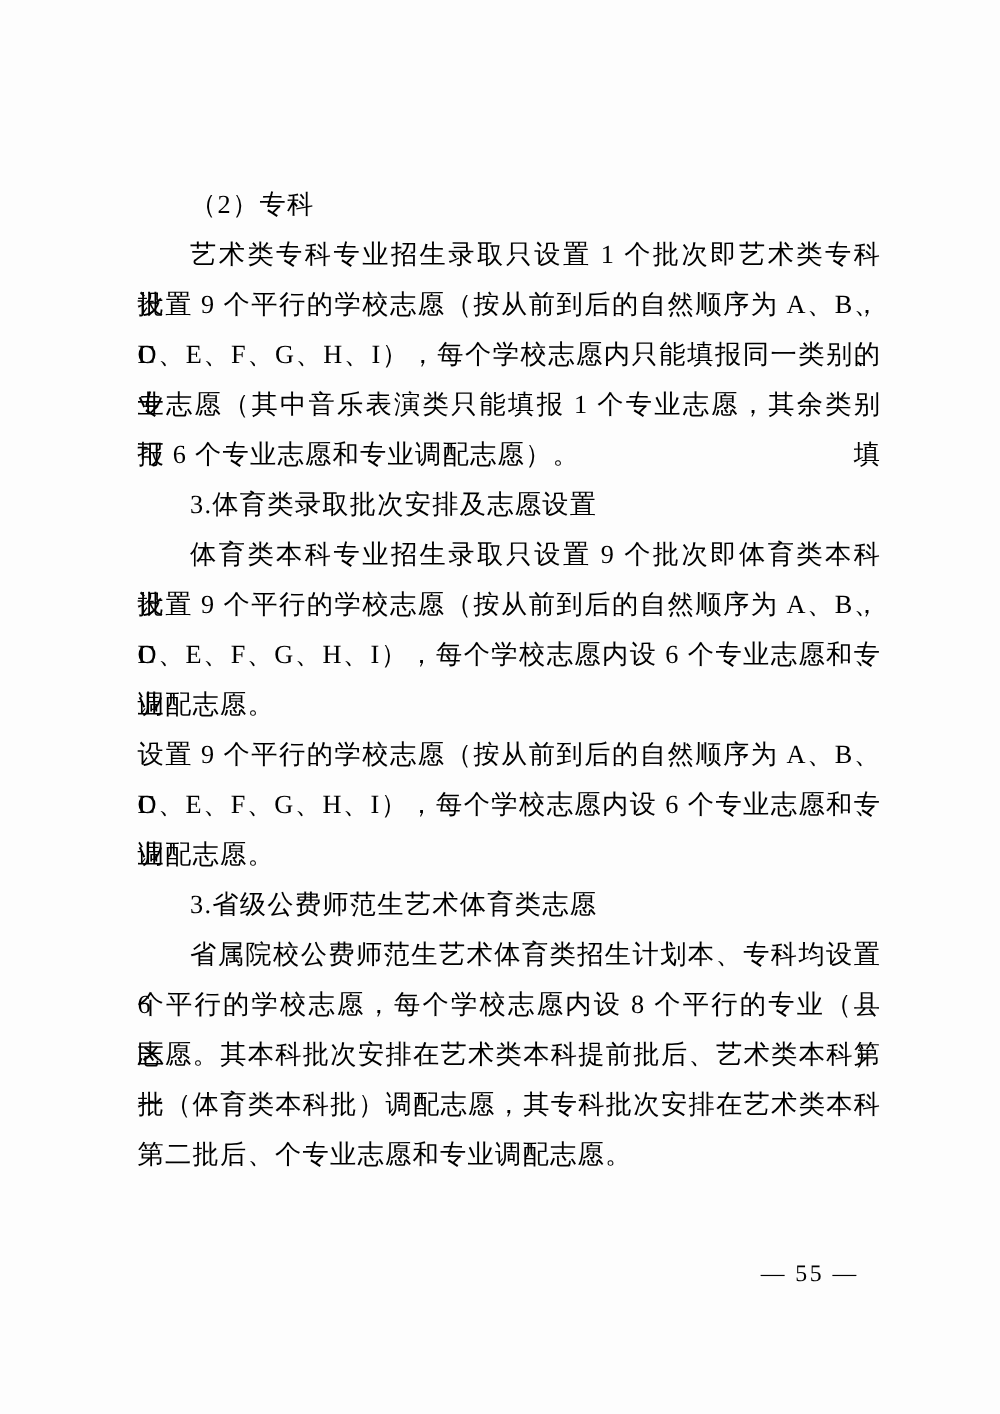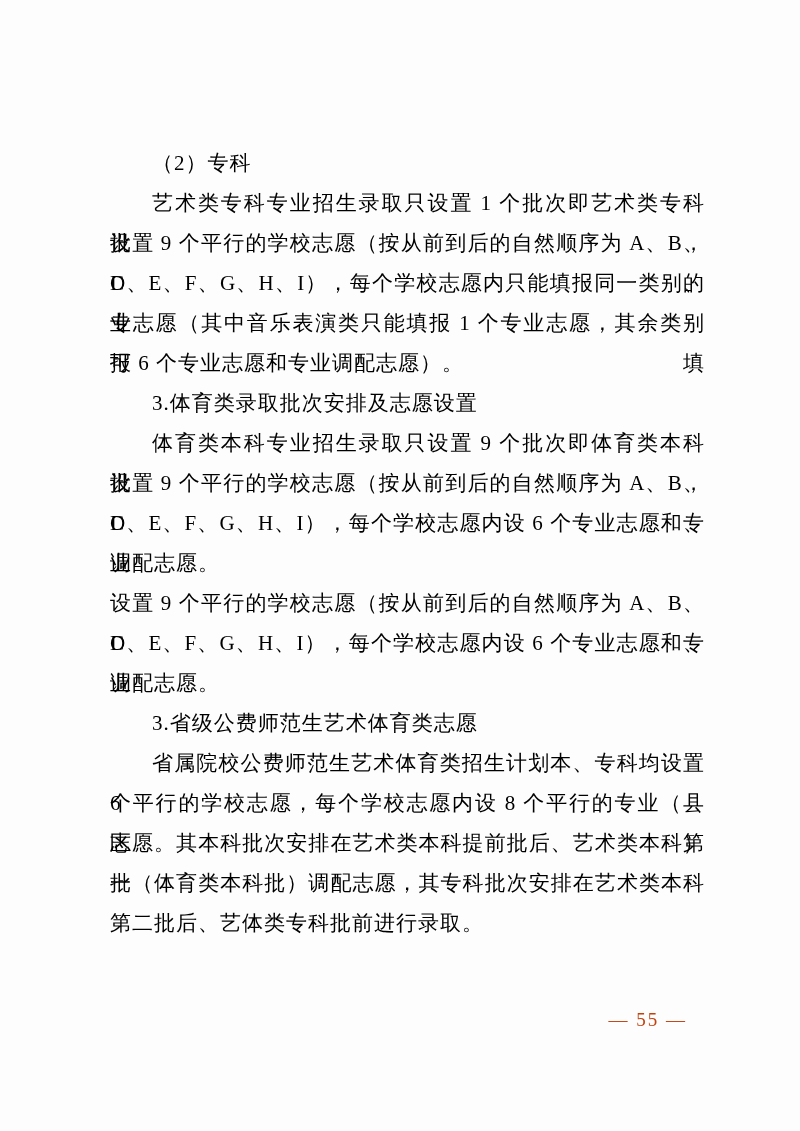--- a/index.html
+++ b/index.html
@@ -40,21 +40,21 @@
   }
   .line.indent {
     text-indent: 42px;
   }
   .page-number {
     position: absolute;
     right: 113px;
     top: 1006px;
     font-size: 19px;
     letter-spacing: 2px;
-    color: #c2410c;
+    color: #000000;
     line-height: 28px;
   }
 </style>
 </head>
 <body>
 
 <div class="page">
   <div class="content">
     <div class="line indent">（2）专科</div>
     <div class="line indent fill">艺术类专科专业招生录取只设置 1 个批次即艺术类专科批，</div>
@@ -68,16 +68,16 @@
     <div class="line fill">D、E、F、G、H、I），每个学校志愿内设 6 个专业志愿和专业</div>
     <div class="line">调配志愿。</div>
     <div class="line fill">设置 9 个平行的学校志愿（按从前到后的自然顺序为 A、B、C、</div>
     <div class="line fill">D、E、F、G、H、I），每个学校志愿内设 6 个专业志愿和专业</div>
     <div class="line">调配志愿。</div>
     <div class="line indent">3.省级公费师范生艺术体育类志愿</div>
     <div class="line indent fill">省属院校公费师范生艺术体育类招生计划本、专科均设置 6</div>
     <div class="line fill">个平行的学校志愿，每个学校志愿内设 8 个平行的专业（县区）</div>
     <div class="line fill">志愿。其本科批次安排在艺术类本科提前批后、艺术类本科第一</div>
     <div class="line fill">批（体育类本科批）调配志愿，其专科批次安排在艺术类本科</div>
-    <div class="line">第二批后、艺体类专科批前进行录取。</div>
+    <div class="line">第二批后、个专业志愿和专业调配志愿。</div>
   </div>
   <div class="page-number">— 55 —</div>
 </div>
 
 </body></html>

